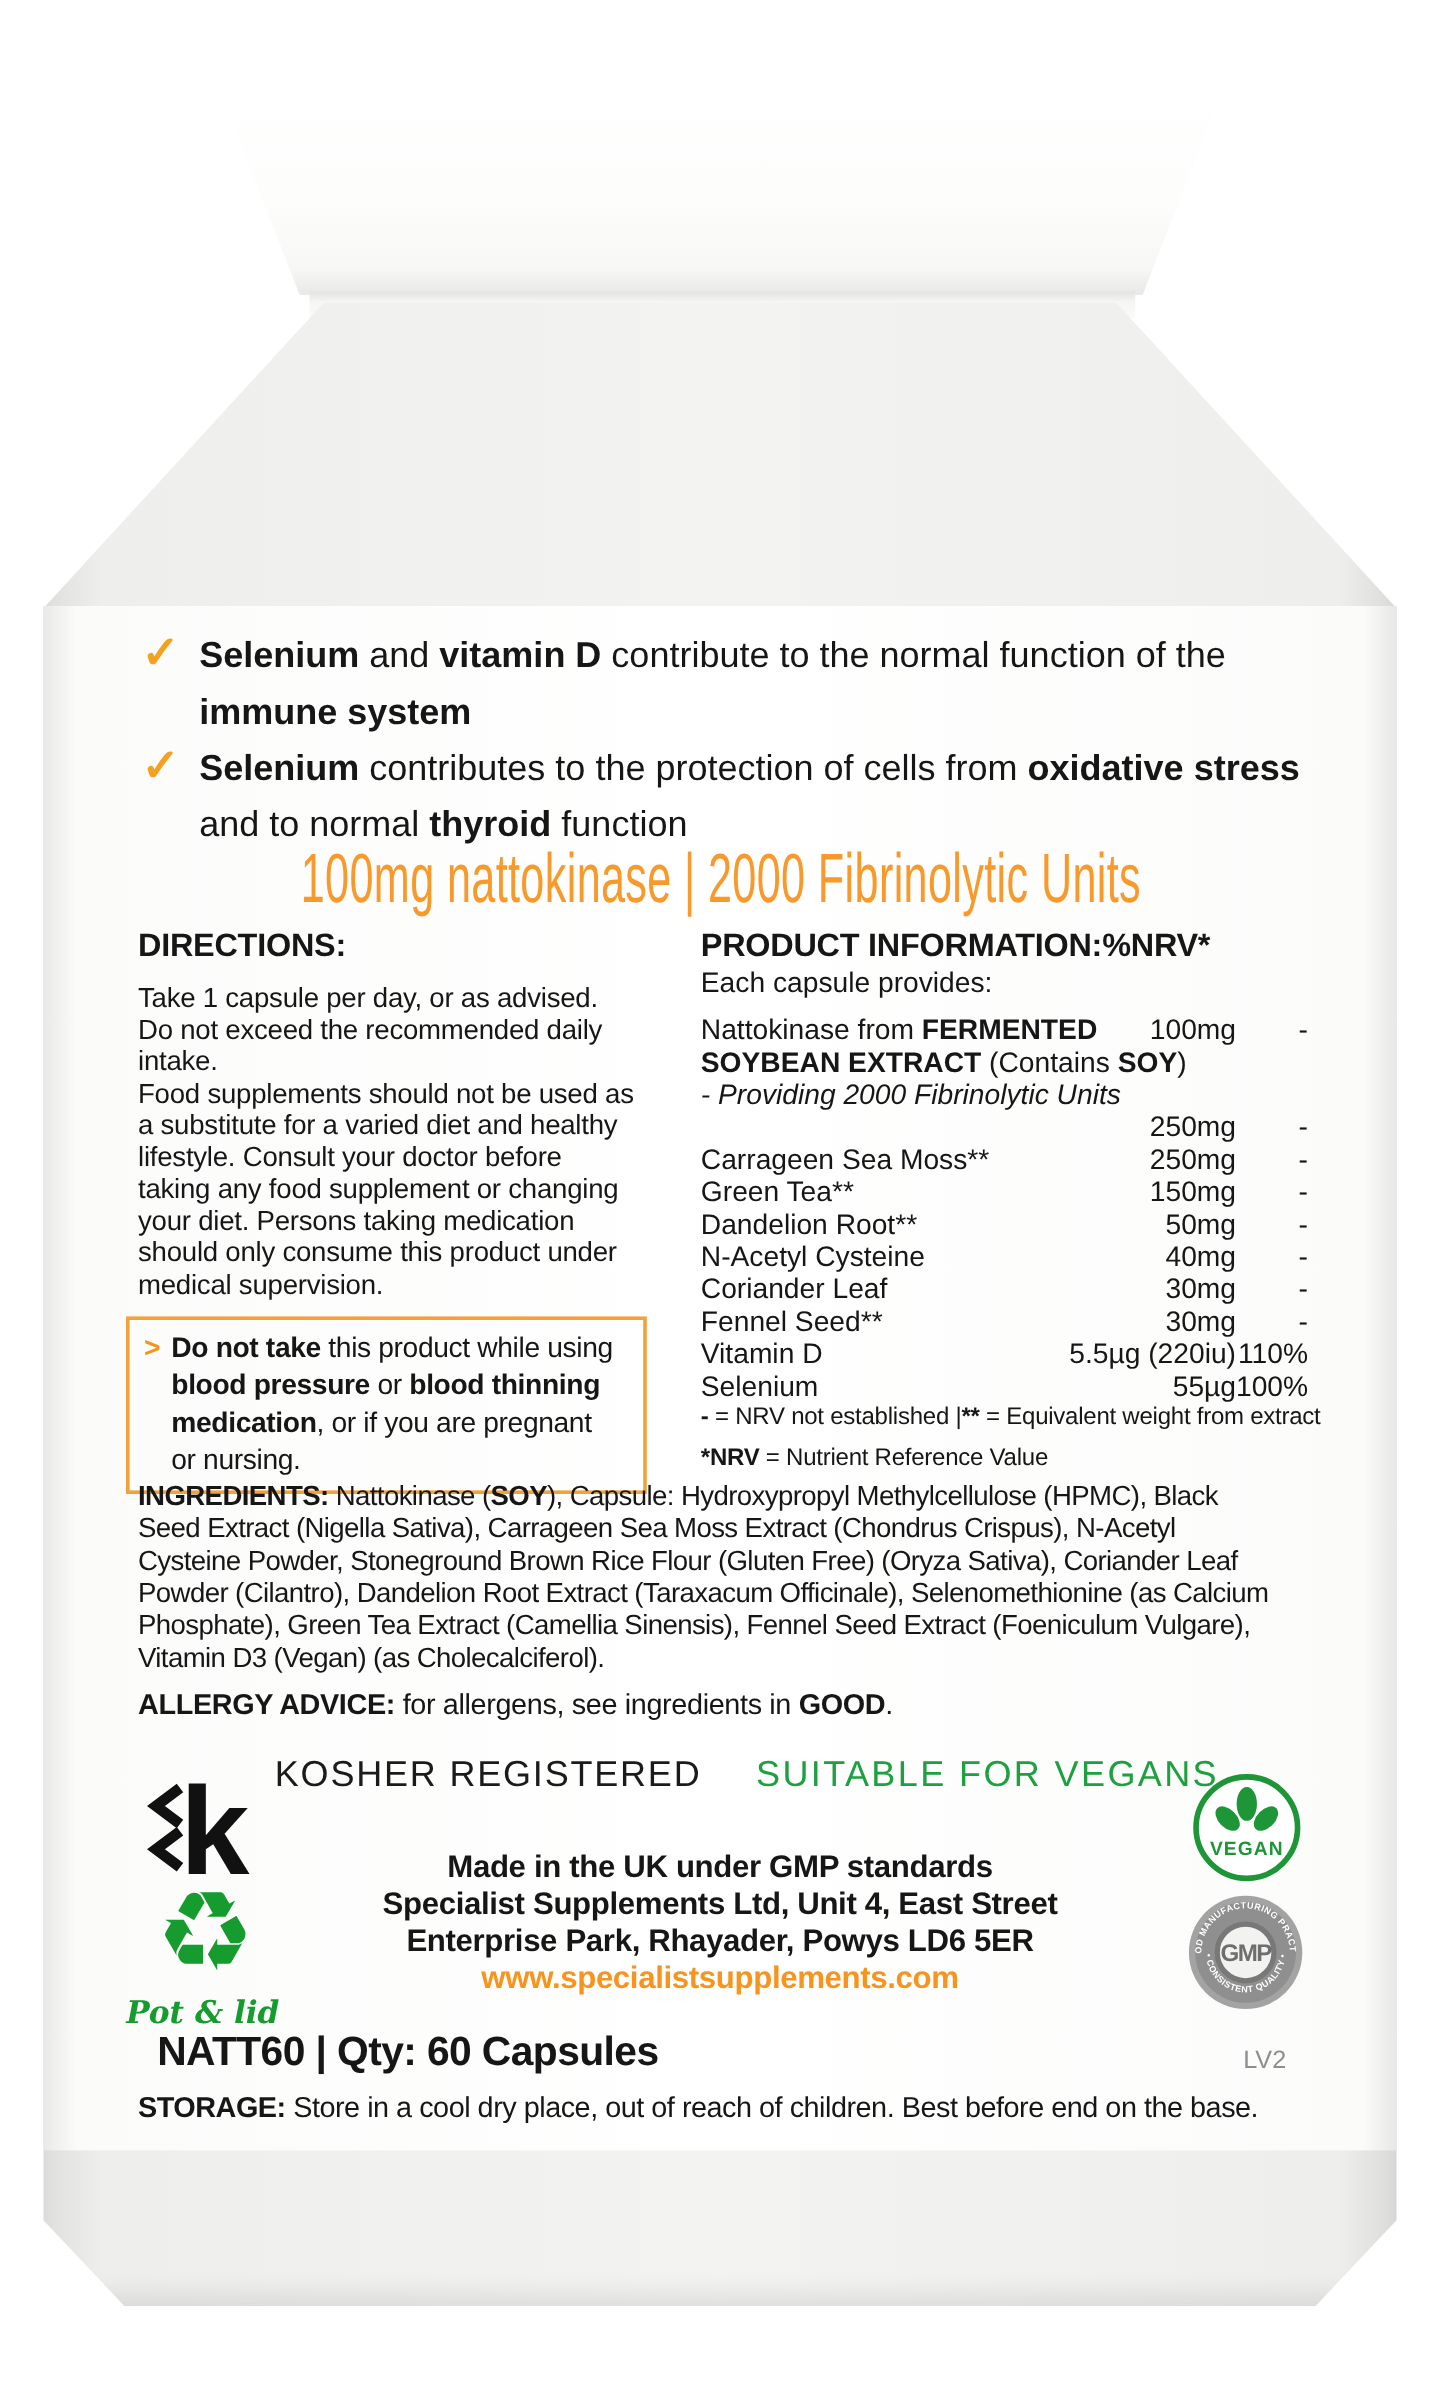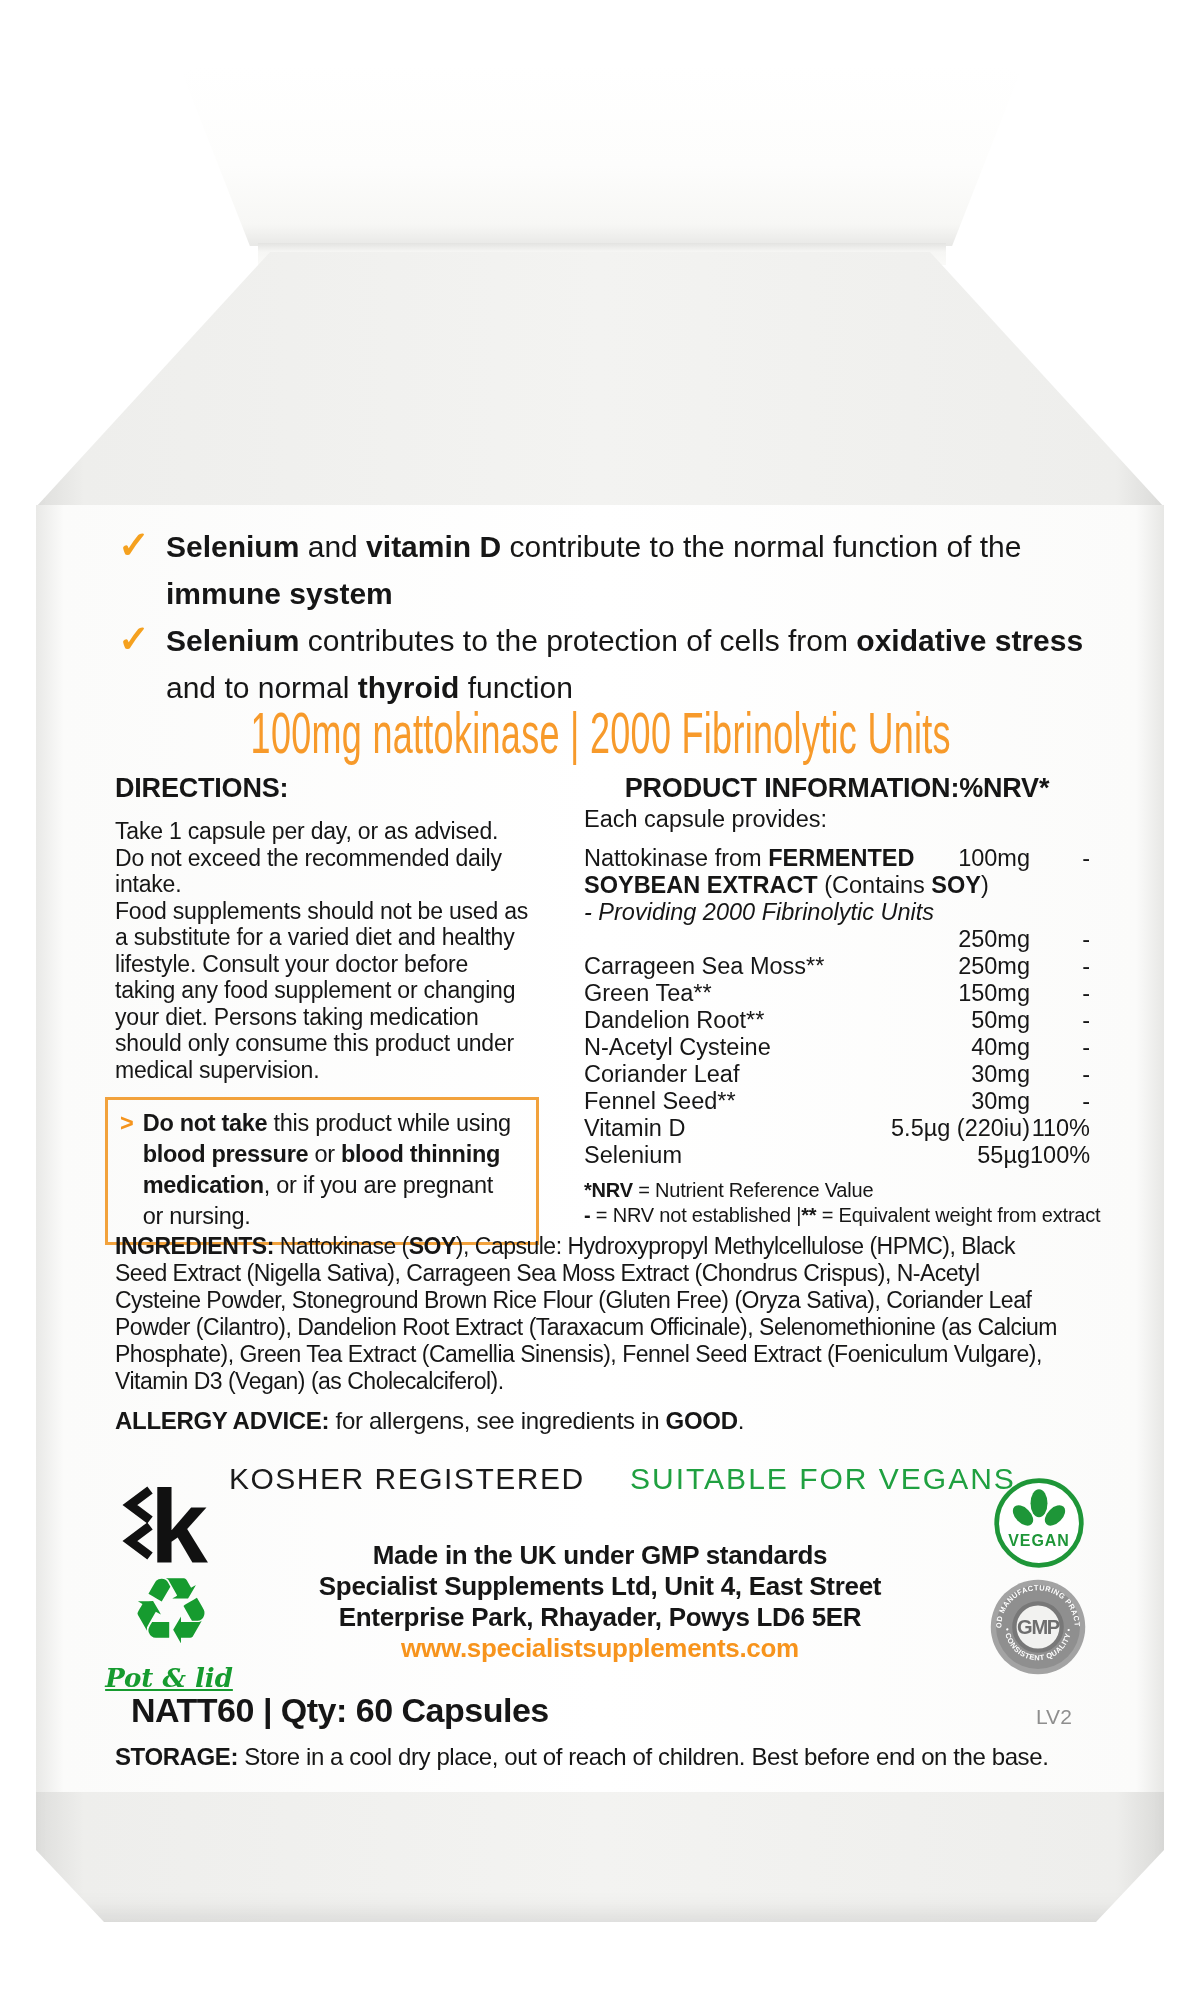--- a/index.html
+++ b/index.html
@@ -32,21 +32,21 @@
   .left-col{position:absolute;left:79px;top:268px;width:446px;}
   .right-col{position:absolute;left:548px;top:268px;width:506px;}
   .sec-title{font-size:27px;font-weight:700;letter-spacing:-0.2px;line-height:30px;}
   .dir-p{margin:0;font-size:23px;line-height:26.5px;letter-spacing:-0.2px;white-space:nowrap;}
   .dir-p.first{margin-top:15px;}
   .warning{margin-top:14px;margin-left:-10px;width:434px;border:3px solid #F2A23C;
            padding:8px 10px 10px 12px;display:flex;gap:9px;}
   .warn-marker{flex:none;color:#F5941D;font-weight:700;font-size:23.5px;line-height:31px;}
   .warn-text{font-size:23.5px;line-height:31px;letter-spacing:-0.3px;white-space:nowrap;}
   
-  .pi-header{display:flex;justify-content:center;align-items:baseline;}
+  .pi-header{display:flex;justify-content:flex-start;align-items:baseline;}
   .pi-sub{font-size:23.5px;margin-top:3px;}
   .pi-table{margin-top:12px;}
   .pi-row{display:flex;font-size:23.5px;line-height:27px;}
   .pi-name{flex:1;padding-right:6px;white-space:nowrap;}
   .pi-amt{white-space:nowrap;text-align:right;margin-left:auto;}
   .pi-nrv{flex:none;width:60px;text-align:right;white-space:nowrap;}
   .pi-row0{position:relative;font-size:23.5px;line-height:27px;}
   .pi-row0 .pi-vals{position:absolute;right:0;top:0;display:flex;}
   .pi-row0 .pi-name0{white-space:nowrap;}
   .pi-subnote{font-style:italic;}
@@ -55,21 +55,21 @@
   .ingredients{position:absolute;left:79px;top:728px;width:990px;
                font-size:23px;line-height:27px;letter-spacing:-0.5px;white-space:nowrap;}
   .allergy{position:absolute;left:79px;top:902px;font-size:24px;letter-spacing:-0.3px;white-space:nowrap;}
   .cert-kosher{position:absolute;left:193px;top:957px;font-size:30px;letter-spacing:1.5px;color:#1b1b1b;white-space:nowrap;}
   .cert-vegan{position:absolute;left:594px;top:957px;font-size:30px;letter-spacing:2px;color:#1FA040;white-space:nowrap;}
   
   .kosher-logo{position:absolute;left:84px;top:973px;width:100px;height:92px;}
   .recycle{position:absolute;left:80px;top:1058px;width:110px;height:100px;font-size:92px;
            line-height:96px;color:#169B2F;text-align:center;}
   .recycle-caption{position:absolute;left:40px;top:1158px;width:186px;text-align:center;
-           font-family:"DejaVu Serif",serif;font-style:italic;font-weight:700;font-size:26px;color:#169B2F;text-decoration:underline;}
+           font-family:"DejaVu Serif",serif;font-style:italic;font-weight:700;font-size:26px;color:#169B2F;}
   .address{position:absolute;left:203px;top:1035px;width:722px;text-align:center;
            font-size:26px;font-weight:700;line-height:31px;letter-spacing:-0.3px;white-space:nowrap;}
   .address .website{color:#F7941D;}
   .vegan-badge{position:absolute;left:956px;top:971px;width:94px;height:94px;}
   .gmp-badge{position:absolute;left:953px;top:1073px;width:98px;height:98px;}
   
   .sku{position:absolute;left:79px;top:1186px;font-size:34px;font-weight:700;letter-spacing:-0.5px;white-space:nowrap;margin-left:16px;}
   .lv{position:absolute;left:1000px;top:1200px;font-size:21px;color:#8e8e8e;}
   .storage{position:absolute;left:79px;top:1238px;font-size:24px;letter-spacing:-0.4px;white-space:nowrap;}
 </style>
@@ -164,22 +164,22 @@
           <span class="pi-amt">5.5µg (220iu)</span>
           <span class="pi-nrv">110%</span>
         </div>
         <div class="pi-row">
           <span class="pi-name">Selenium</span>
           <span class="pi-amt">55µg</span>
           <span class="pi-nrv">100%</span>
         </div>
       </div>
 
+      <div class="pi-foot" style="margin-top:0;"><b>-</b> = NRV not established |<b>**</b> = Equivalent weight from extract</div>
       <div class="pi-foot"><b>*NRV</b> = Nutrient Reference Value</div>
-      <div class="pi-foot" style="margin-top:0;"><b>-</b> = NRV not established |<b>**</b> = Equivalent weight from extract</div>
     </div>
 
     <div class="ingredients"><b>INGREDIENTS:</b> Nattokinase (<b>SOY</b>), Capsule: Hydroxypropyl Methylcellulose (HPMC), Black<br>Seed Extract (Nigella Sativa), Carrageen Sea Moss Extract (Chondrus Crispus), N-Acetyl<br>Cysteine Powder, Stoneground Brown Rice Flour (Gluten Free) (Oryza Sativa), Coriander Leaf<br>Powder (Cilantro), Dandelion Root Extract (Taraxacum Officinale), Selenomethionine (as Calcium<br>Phosphate), Green Tea Extract (Camellia Sinensis), Fennel Seed Extract (Foeniculum Vulgare),<br>Vitamin D3 (Vegan) (as Cholecalciferol).</div>
 
     <div class="allergy"><b>ALLERGY ADVICE:</b> for allergens, see ingredients in <b>GOOD</b>.</div>
 
     <div class="cert-kosher">KOSHER REGISTERED</div>
     <div class="cert-vegan">SUITABLE FOR VEGANS</div>
 
     <svg class="kosher-logo" viewBox="0 0 100 92">

